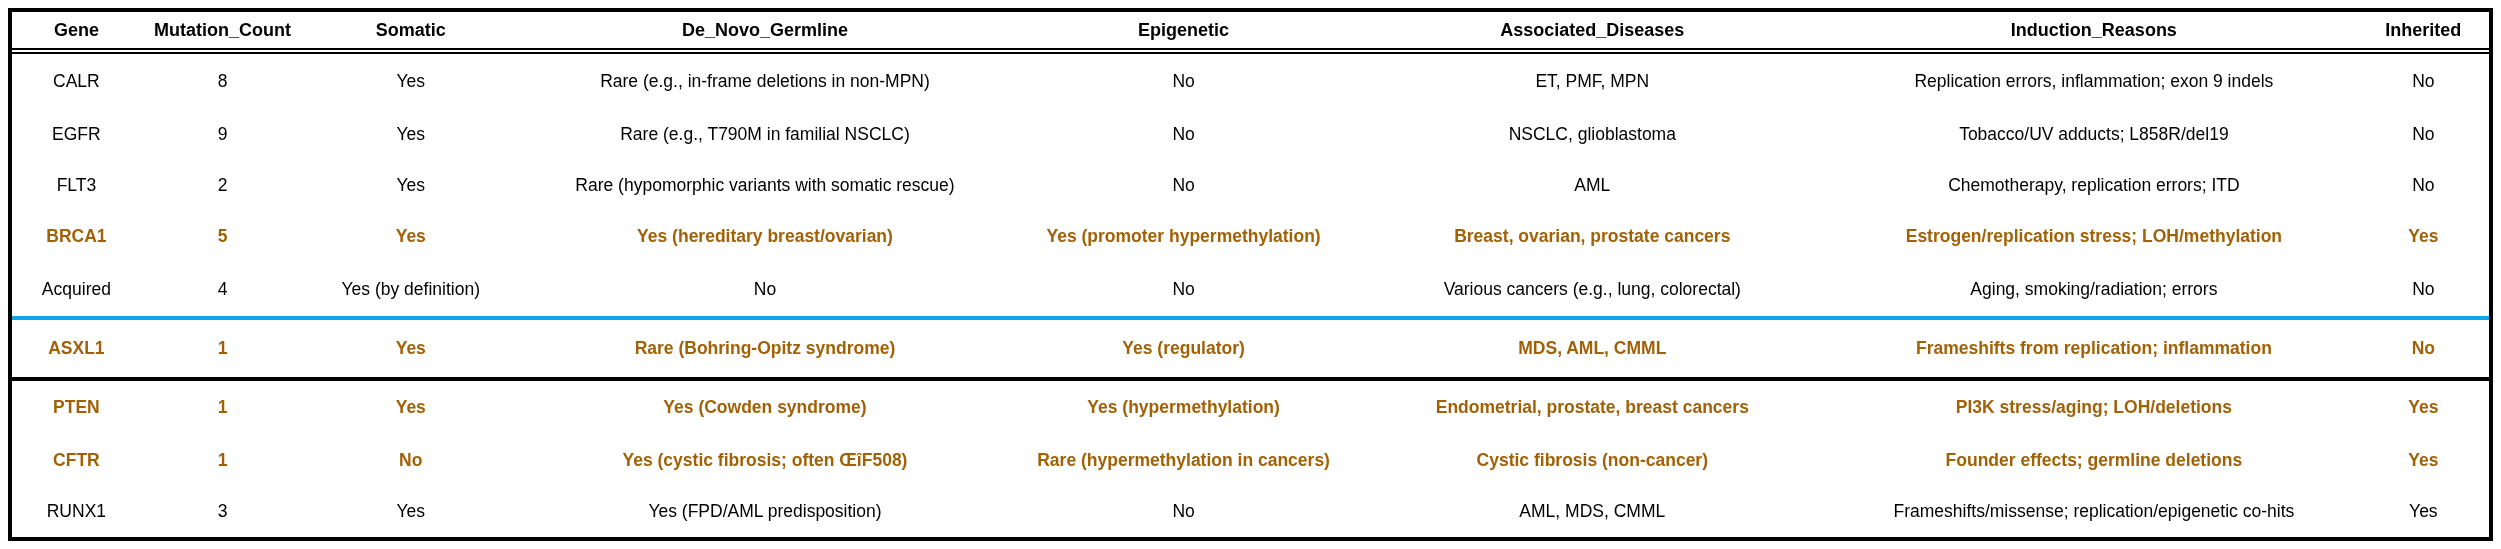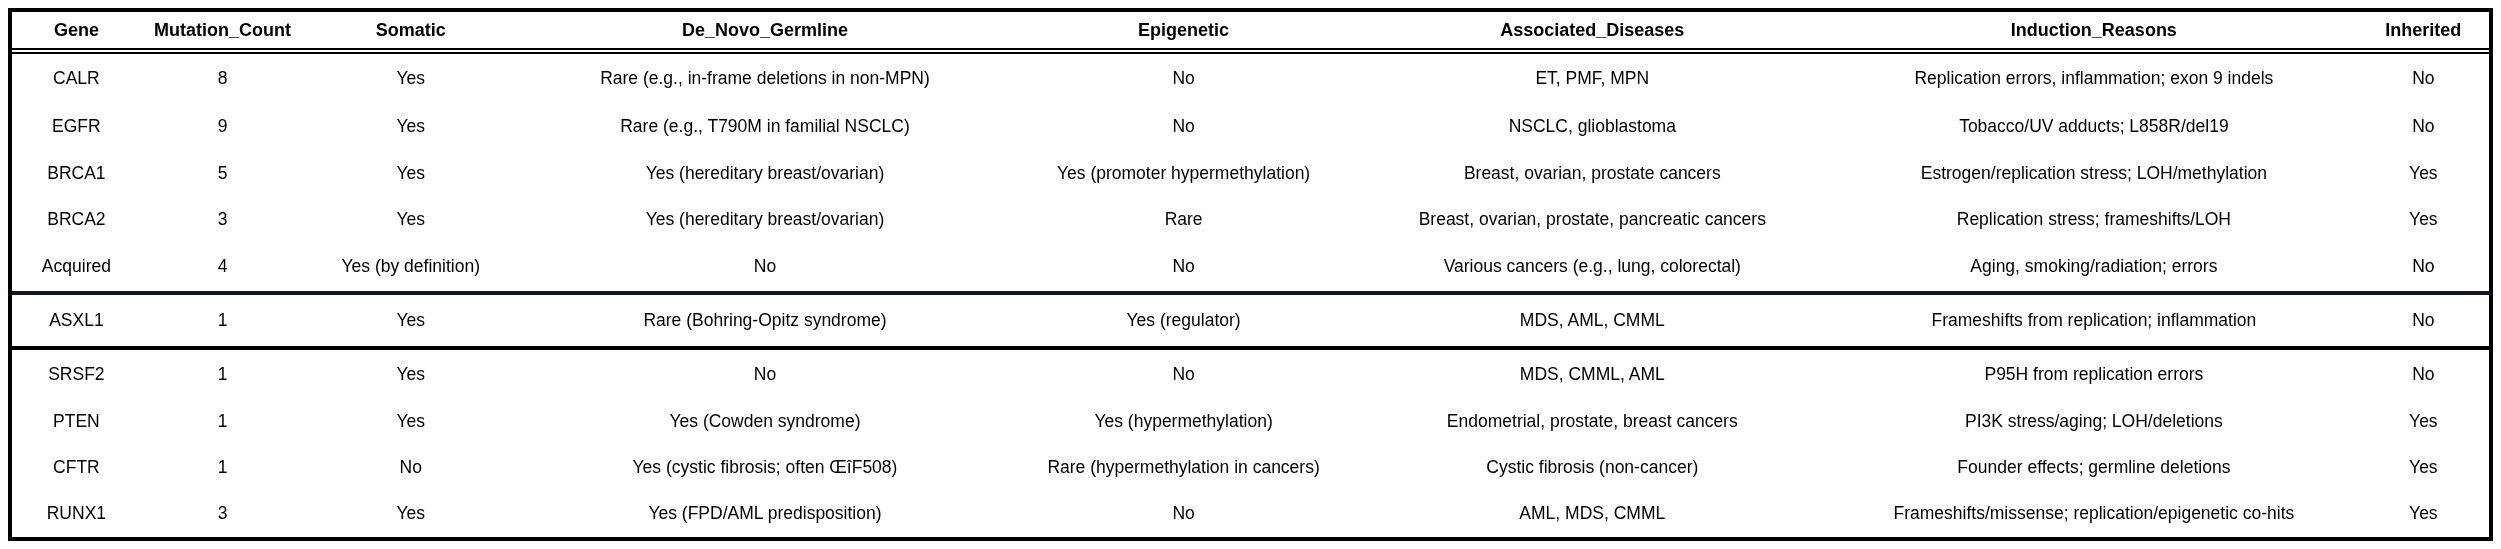--- a/index.html
+++ b/index.html
@@ -40,25 +40,25 @@
   }
   table.gene-table td {
     font-size: 17.5px;
     text-align: center;
     vertical-align: middle;
     white-space: nowrap;
     padding: 0 2px;
     overflow: hidden;
   }
   tr.hl td {
-    color: #000000;
-    font-weight: normal;
+    color: #a16207;
+    font-weight: bold;
   }
   tr.boxed td {
-    border-top: 4px solid #0f172a;
+    border-top: 4px solid #0ea5e9;
     border-bottom: 4px solid #000000;
   }
   
   col.c-gene      { width: 5.2%; }
   col.c-count     { width: 6.6%; }
   col.c-somatic   { width: 8.6%; }
   col.c-denovo    { width: 20.0%; }
   col.c-epi       { width: 13.8%; }
   col.c-disease   { width: 19.2%; }
   col.c-induction { width: 21.3%; }
@@ -105,68 +105,58 @@
         <tr>
           <td>EGFR</td>
           <td>9</td>
           <td>Yes</td>
           <td>Rare (e.g., T790M in familial NSCLC)</td>
           <td>No</td>
           <td>NSCLC, glioblastoma</td>
           <td>Tobacco/UV adducts; L858R/del19</td>
           <td>No</td>
         </tr>
+        <tr>
+          <td>FLT3</td>
+          <td>2</td>
+          <td>Yes</td>
+          <td>Rare (hypomorphic variants with somatic rescue)</td>
+          <td>No</td>
+          <td>AML</td>
+          <td>Chemotherapy, replication errors; ITD</td>
+          <td>No</td>
+        </tr>
         <tr class="hl">
           <td>BRCA1</td>
           <td>5</td>
           <td>Yes</td>
           <td>Yes (hereditary breast/ovarian)</td>
           <td>Yes (promoter hypermethylation)</td>
           <td>Breast, ovarian, prostate cancers</td>
           <td>Estrogen/replication stress; LOH/methylation</td>
-          <td>Yes</td>
-        </tr>
-        <tr>
-          <td>BRCA2</td>
-          <td>3</td>
-          <td>Yes</td>
-          <td>Yes (hereditary breast/ovarian)</td>
-          <td>Rare</td>
-          <td>Breast, ovarian, prostate, pancreatic cancers</td>
-          <td>Replication stress; frameshifts/LOH</td>
           <td>Yes</td>
         </tr>
         <tr>
           <td>Acquired</td>
           <td>4</td>
           <td>Yes (by definition)</td>
           <td>No</td>
           <td>No</td>
           <td>Various cancers (e.g., lung, colorectal)</td>
           <td>Aging, smoking/radiation; errors</td>
           <td>No</td>
         </tr>
         <tr class="hl boxed">
           <td>ASXL1</td>
           <td>1</td>
           <td>Yes</td>
           <td>Rare (Bohring-Opitz syndrome)</td>
           <td>Yes (regulator)</td>
           <td>MDS, AML, CMML</td>
           <td>Frameshifts from replication; inflammation</td>
-          <td>No</td>
-        </tr>
-        <tr>
-          <td>SRSF2</td>
-          <td>1</td>
-          <td>Yes</td>
-          <td>No</td>
-          <td>No</td>
-          <td>MDS, CMML, AML</td>
-          <td>P95H from replication errors</td>
           <td>No</td>
         </tr>
         <tr class="hl">
           <td>PTEN</td>
           <td>1</td>
           <td>Yes</td>
           <td>Yes (Cowden syndrome)</td>
           <td>Yes (hypermethylation)</td>
           <td>Endometrial, prostate, breast cancers</td>
           <td>PI3K stress/aging; LOH/deletions</td>

